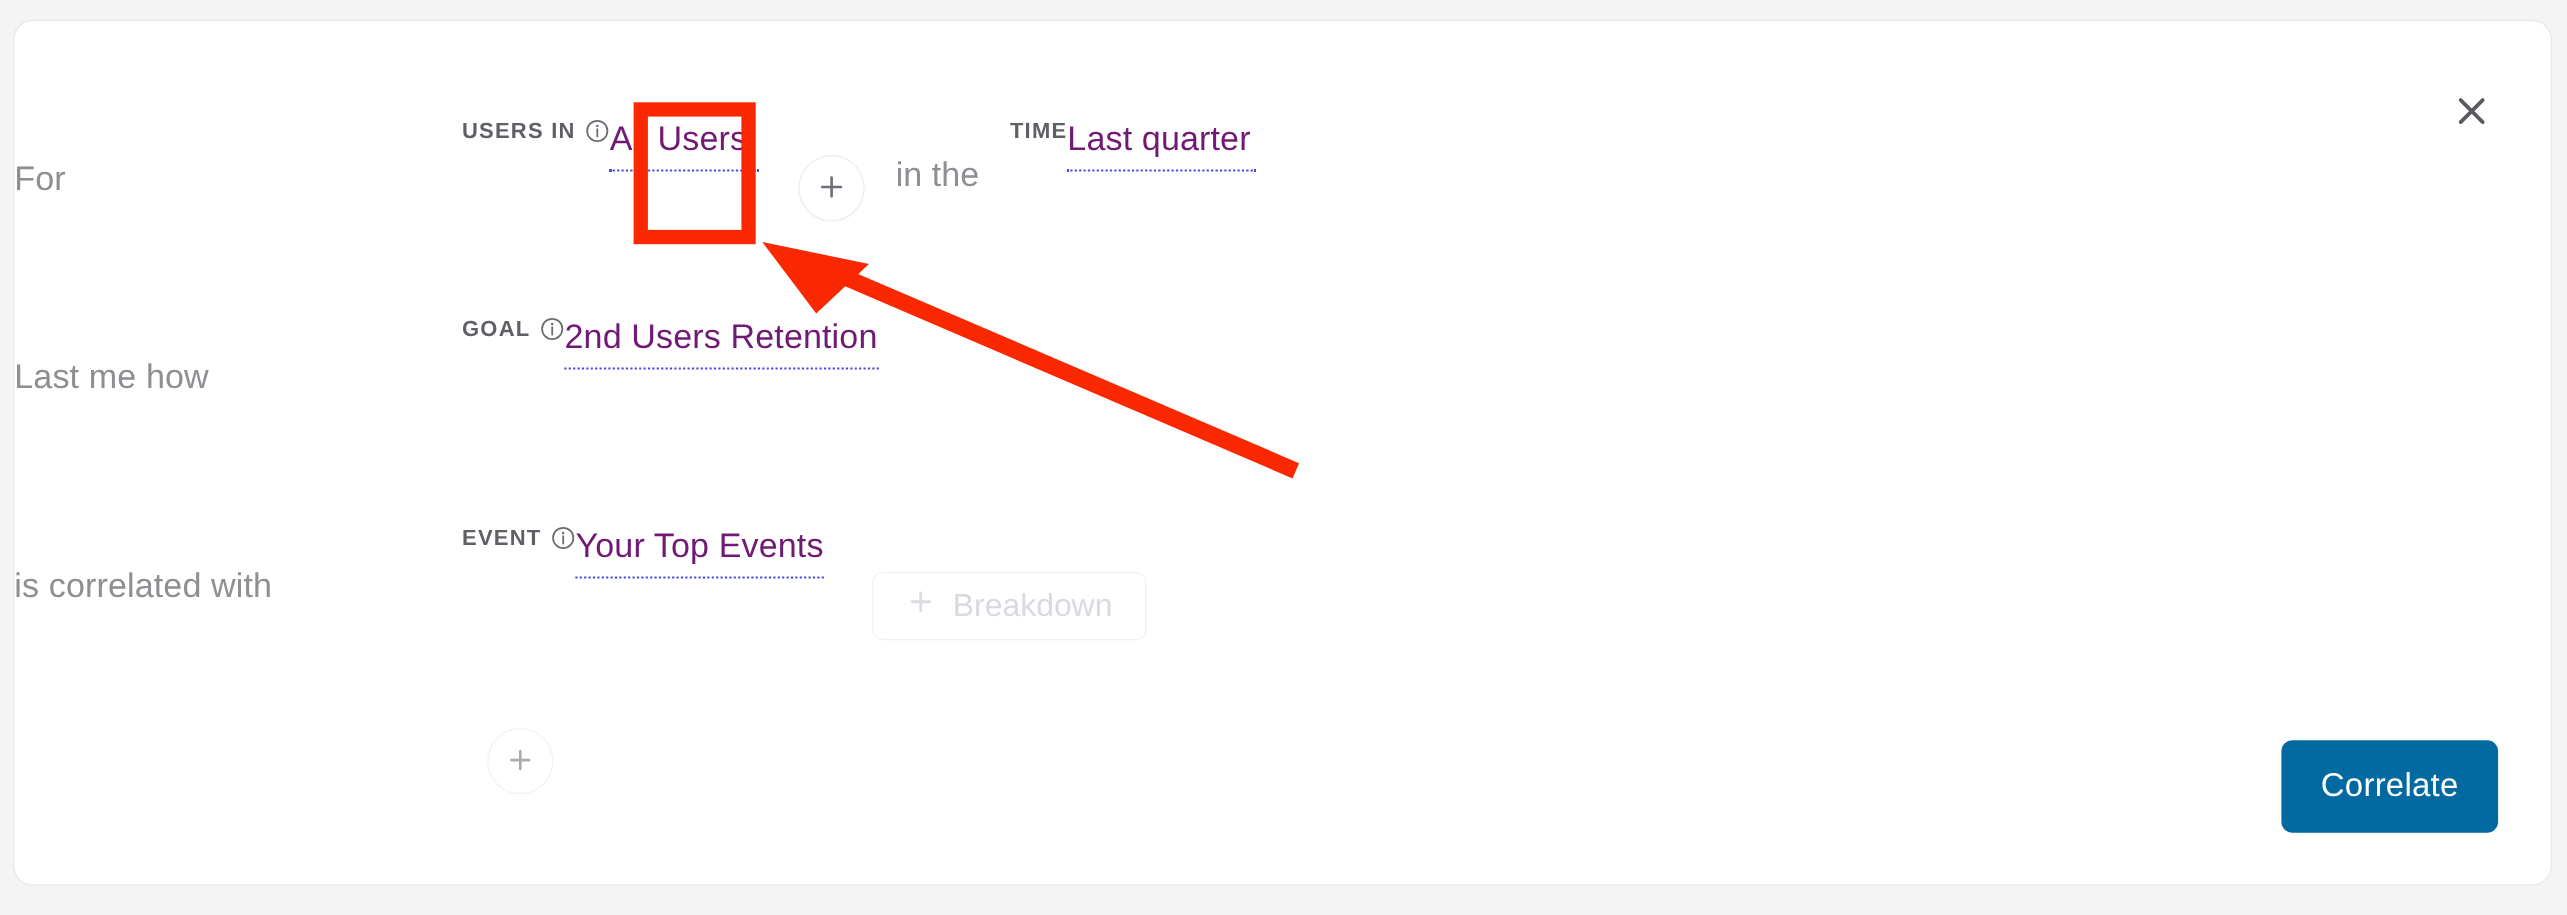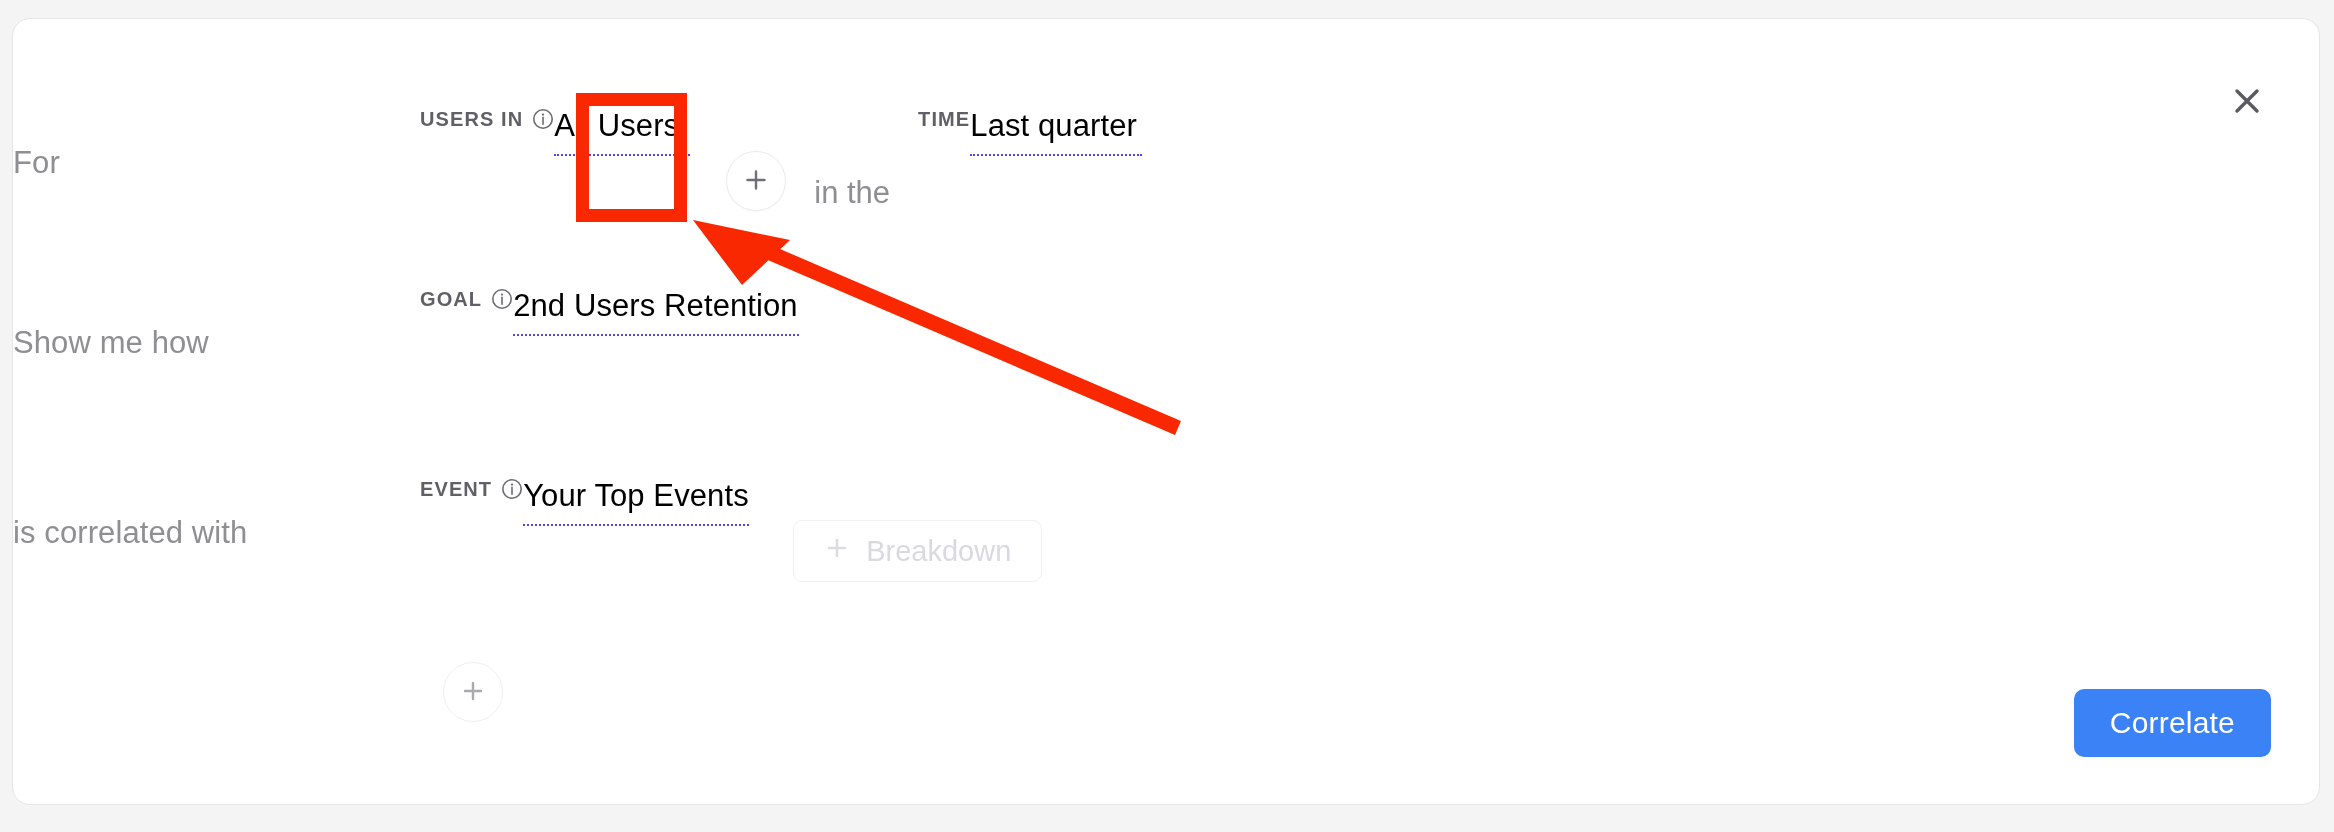--- a/index.html
+++ b/index.html
@@ -103,21 +103,21 @@
     align-items: center;
     justify-content: center;
     width: 22px;
     height: 22px;
     flex: 0 0 22px;
   }
 
   .field-value {
     font-size: 31px;
     line-height: 37px;
-    color: #000000;
+    color: #701a75;
     font-weight: 400;
     white-space: nowrap;
     padding-bottom: 10px;
     border-bottom: 2px dotted #4f46e5;
     display: inline-block;
     cursor: pointer;
     letter-spacing: 0.1px;
   }
   .field-value.w-allusers { min-width: 136px; }
   .field-value.w-time     { min-width: 172px; }
@@ -135,21 +135,21 @@
     align-items: center;
     justify-content: center;
     cursor: pointer;
     box-sizing: border-box;
     padding: 0;
     box-shadow: 0 1px 2px rgba(0,0,0,0.03);
   }
 
   .inline-after {
     display: flex;
-    align-items: flex-end;
+    align-items: flex-start;
     height: 70px;
     margin-top: 34px;
   }
   .mid-text {
     color: #8e8e93;
     font-size: 31px;
     line-height: 36px;
     white-space: nowrap;
     padding: 0 28px;
   }
@@ -190,25 +190,25 @@
     cursor: pointer;
     padding: 0;
     box-sizing: border-box;
   }
 
   
   .correlate-btn {
     position: absolute;
     right: 48px;
     bottom: 47px;
-    background: #3b82f6;
+    background: #0369a1;
     color: #ffffff;
     border: none;
     border-radius: 10px;
-    height: 68px;
+    height: 84px;
     padding: 0 36px;
     font-size: 30px;
     font-family: "Liberation Sans", sans-serif;
     cursor: pointer;
     letter-spacing: 0.2px;
   }
 
   
   .annotation-layer {
     position: absolute;
@@ -272,21 +272,21 @@
 
       <div class="field-group">
         <div class="field-label">
           <span>TIME</span>
         </div>
         <span class="field-value w-time">Last quarter</span>
       </div>
     </div>
 
     <div class="qrow qrow-2">
-      <div class="prefix">Show me how</div>
+      <div class="prefix">Last me how</div>
 
       <div class="field-group">
         <div class="field-label">
           <span>GOAL</span>
           <span class="info-icon">
             <svg width="22" height="22" viewBox="0 0 22 22">
               <circle cx="11" cy="11" r="9.2" fill="none" stroke="#6b6b72" stroke-width="1.6"></circle>
               <circle cx="11" cy="6.6" r="1.15" fill="#6b6b72"></circle>
               <path d="M11 9.4 L11 16.2" stroke="#6b6b72" stroke-width="1.6" stroke-linecap="round"></path>
             </svg>

